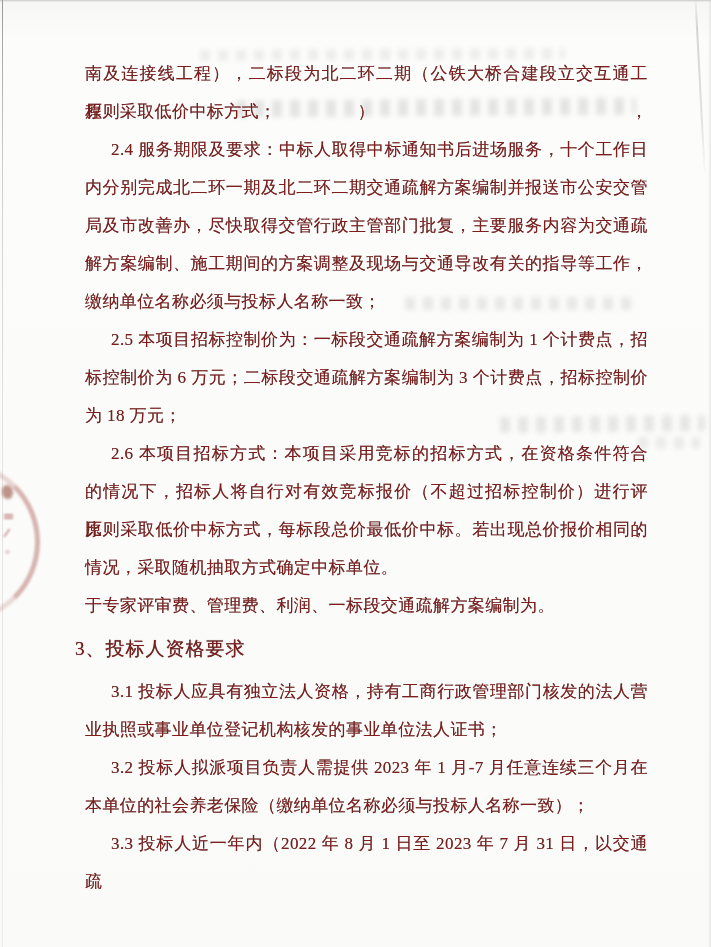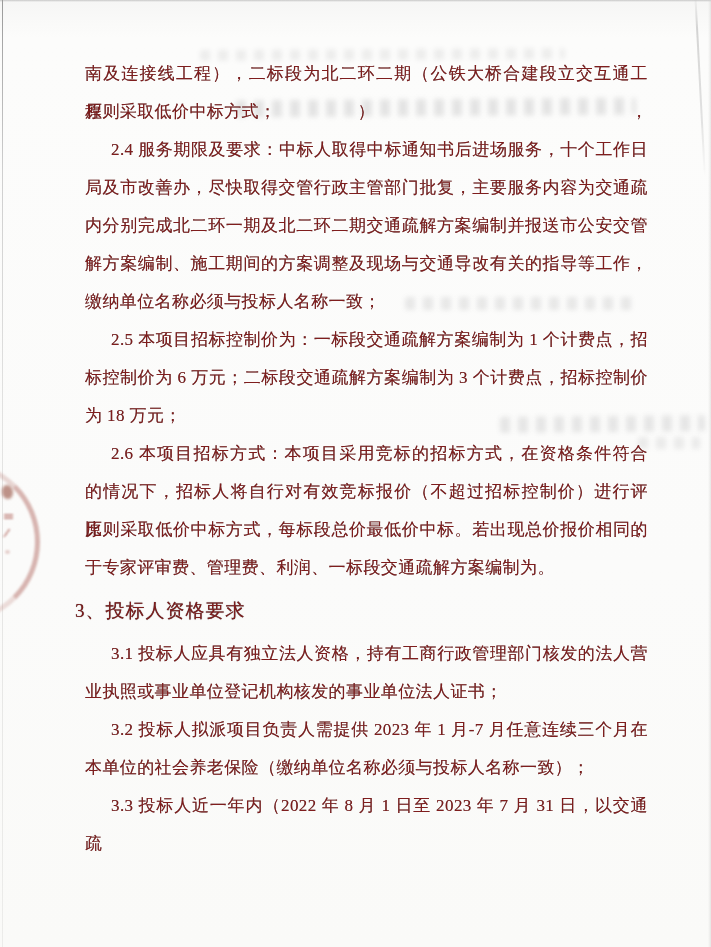--- a/index.html
+++ b/index.html
@@ -81,30 +81,31 @@
     <div class="stamp-tip"></div>
     <div class="stamp-mark m1"></div>
     <div class="stamp-mark m2"></div>
     <div class="stamp-mark m3"></div>
   </div>
 
   <div class="text-column">
       <div class="line body justify">南及连接线工程），二标段为北二环二期（公铁大桥合建段立交互通工程），</div>
       <div class="line body">原则采取低价中标方式；</div>
       <div class="line indent justify">2.4 服务期限及要求：中标人取得中标通知书后进场服务，十个工作日</div>
+      <div class="line body justify">内分别完成北二环一期及北二环二期交通疏解方案编制并报送市公安交管</div>
       <div class="line body justify">局及市改善办，尽快取得交管行政主管部门批复，主要服务内容为交通疏</div>
-      <div class="line body justify">内分别完成北二环一期及北二环二期交通疏解方案编制并报送市公安交管</div>
       <div class="line body justify">解方案编制、施工期间的方案调整及现场与交通导改有关的指导等工作，</div>
       <div class="line body">缴纳单位名称必须与投标人名称一致；</div>
       <div class="line indent justify">2.5 本项目招标控制价为：一标段交通疏解方案编制为 1 个计费点，招</div>
       <div class="line body justify">标控制价为 6 万元；二标段交通疏解方案编制为 3 个计费点，招标控制价</div>
       <div class="line body">为 18 万元；</div>
       <div class="line indent justify">2.6 本项目招标方式：本项目采用竞标的招标方式，在资格条件符合</div>
       <div class="line body justify">的情况下，招标人将自行对有效竞标报价（不超过招标控制价）进行评比，</div>
       <div class="line body justify">原则采取低价中标方式，每标段总价最低价中标。若出现总价报价相同的</div>
+      <div class="line body">情况，采取随机抽取方式确定中标单位。</div>
       <div class="line body">于专家评审费、管理费、利润、一标段交通疏解方案编制为。</div>
       <div class="line heading">3、投标人资格要求</div>
       <div class="line indent justify">3.1 投标人应具有独立法人资格，持有工商行政管理部门核发的法人营</div>
       <div class="line body">业执照或事业单位登记机构核发的事业单位法人证书；</div>
       <div class="line indent justify">3.2 投标人拟派项目负责人需提供 2023 年 1 月-7 月任意连续三个月在</div>
       <div class="line body">本单位的社会养老保险（缴纳单位名称必须与投标人名称一致）；</div>
       <div class="line indent justify">3.3 投标人近一年内（2022 年 8 月 1 日至 2023 年 7 月 31 日，以交通疏</div>
     </div>
 
 </div>

